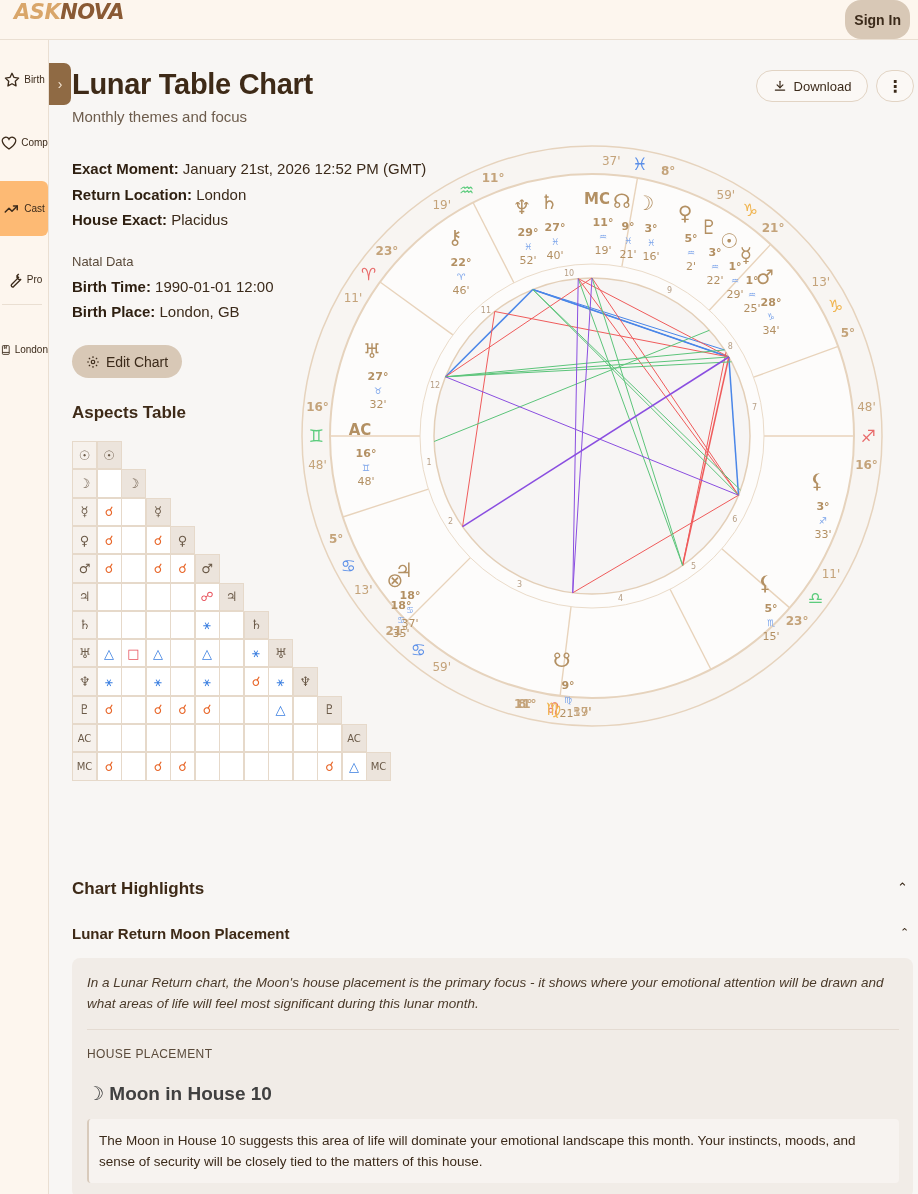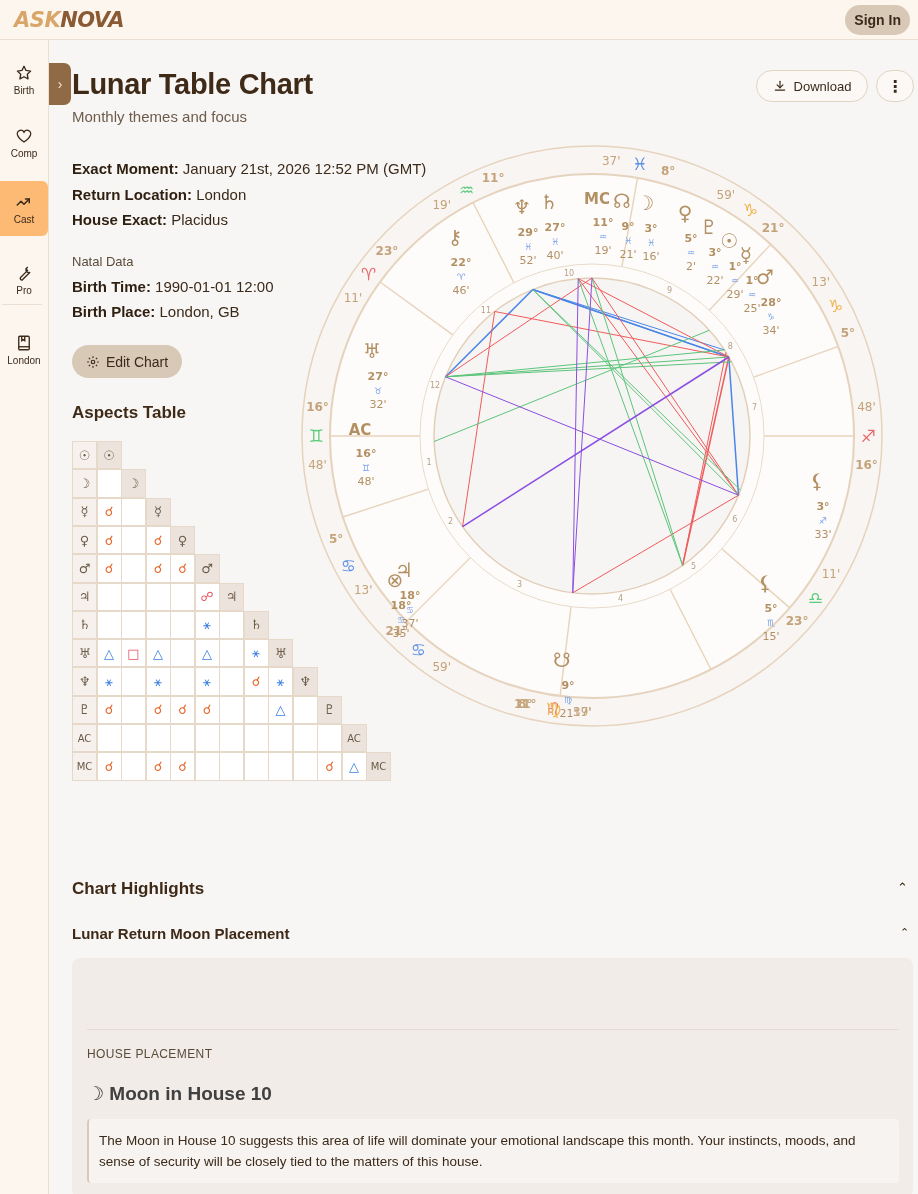--- a/index.html
+++ b/index.html
@@ -1,23 +1,23 @@
 <!DOCTYPE html>
 <html><head>
 <meta charset="utf-8">
 <style>
   * { box-sizing: border-box; margin: 0; padding: 0; }
   html, body { width: 918px; height: 1194px; overflow: hidden; }
   body { font-family: "Liberation Sans", "DejaVu Sans", sans-serif; background: #f8f6f4; color: #3b2a1a; position: relative; }
-  .topbar { position: absolute; left: 0; top: 0; width: 918px; height: 40px; background: #fdf6ee; border-bottom: 1px solid #eadfd2; display: flex; align-items: center; justify-content: space-between; padding: 0 8px 0 14px; }
+  .topbar { position: absolute; left: 0; top: 0; width: 918px; height: 40px; background: #fdf6ee; border-bottom: 1px solid #eadfd2; display: flex; justify-content: space-between; padding: 0 8px 0 14px; }
   .logo { font-family: "DejaVu Sans", sans-serif; font-weight: bold; font-size: 21px; font-style: italic; letter-spacing: -0.5px; color: #d9a66a; }
   .logo .b { color: #8a5a34; }
   .signin { background: #d8c8b6; color: #3b2a1a; font-weight: bold; font-size: 14px; border-radius: 16px; padding: 7px 9px; border: none; }
   .sidebar { position: absolute; left: 0; top: 40px; width: 49px; height: 1154px; background: #fdf6ee; border-right: 1px solid #eadfd2; }
-  .nav-item { position: absolute; left: 0; width: 48px; height: 55px; display: flex; flex-direction: column; align-items: center; justify-content: center; gap: 3px; font-size: 10px; color: #3b2a1a; }
+  .nav-item { position: absolute; left: 0; width: 48px; height: 55px; display: flex; flex-direction: row; align-items: center; justify-content: center; gap: 3px; font-size: 10px; color: #3b2a1a; }
   .nav-item.active { background: #fdba74; border-radius: 0 6px 6px 0; }
   .nav-item svg { width: 18px; height: 18px; }
   .nav-sep { position: absolute; left: 2px; top: 264px; width: 40px; height: 1px; background: #eadfd2; }
   .collapse { position: absolute; left: 49px; top: 63px; width: 22px; height: 42px; background: #8f6a44; border-radius: 0 7px 7px 0; color: #f4e6d4; font-size: 14px; display: flex; align-items: center; justify-content: center; }
   .title { position: absolute; left: 72px; top: 68px; font-size: 29px; font-weight: bold; color: #3e2a17; letter-spacing: -0.3px; }
   .subtitle { position: absolute; left: 72px; top: 108px; font-size: 15px; color: #6d5c4c; }
   .btn-download { position: absolute; left: 756px; top: 70px; width: 112px; height: 32px; border: 1px solid #e2d4c4; border-radius: 16px; background: #fbf8f5; display: flex; align-items: center; justify-content: center; gap: 7px; font-size: 13px; color: #3b2a1a; }
   .btn-more { position: absolute; left: 876px; top: 70px; width: 38px; height: 32px; border: 1px solid #e2d4c4; border-radius: 16px; background: #fbf8f5; display: flex; align-items: center; justify-content: center; font-size: 16px; color: #3b2a1a; font-weight: bold; }
   .info { position: absolute; left: 72px; font-size: 15px; color: #3b2a1a; }
   .info b { color: #2e1f10; }
@@ -369,17 +369,18 @@
     <text x="523" y="366" font-size="11" text-anchor="middle" fill="#b39063" font-weight="bold" font-family="DejaVu Sans, sans-serif">3°</text>
     <text x="523" y="380" font-size="9" text-anchor="middle" fill="#7aa3ea" font-family="DejaVu Sans, sans-serif">♐</text>
     <text x="523" y="394" font-size="11" text-anchor="middle" fill="#b39063" font-family="DejaVu Sans, sans-serif">33'</text>
   </svg>
 
 <div class="highlights-h">Chart Highlights</div>
 <div class="chev" style="left:897px;top:880px">⌃</div>
 <div class="sub-h">Lunar Return Moon Placement</div>
 <div class="chev" style="left:900px;top:926px;font-size:11px">⌃</div>
 <div class="card">
+  <div class="card-intro">In a Lunar Return chart, the Moon's house placement is the primary focus - it shows where your emotional attention will be drawn and what areas of life will feel most significant during this lunar month.</div>
   <div class="card-sep"></div>
   <div class="hp-label">HOUSE PLACEMENT</div>
   <div class="moon-h"><span style="font-family:'DejaVu Sans',sans-serif;font-weight:normal">☽</span> <span>Moon in House 10</span></div>
   <div class="quote">The Moon in House 10 suggests this area of life will dominate your emotional landscape this month. Your instincts, moods, and sense of security will be closely tied to the matters of this house.</div>
 </div>
 
 </body></html>

